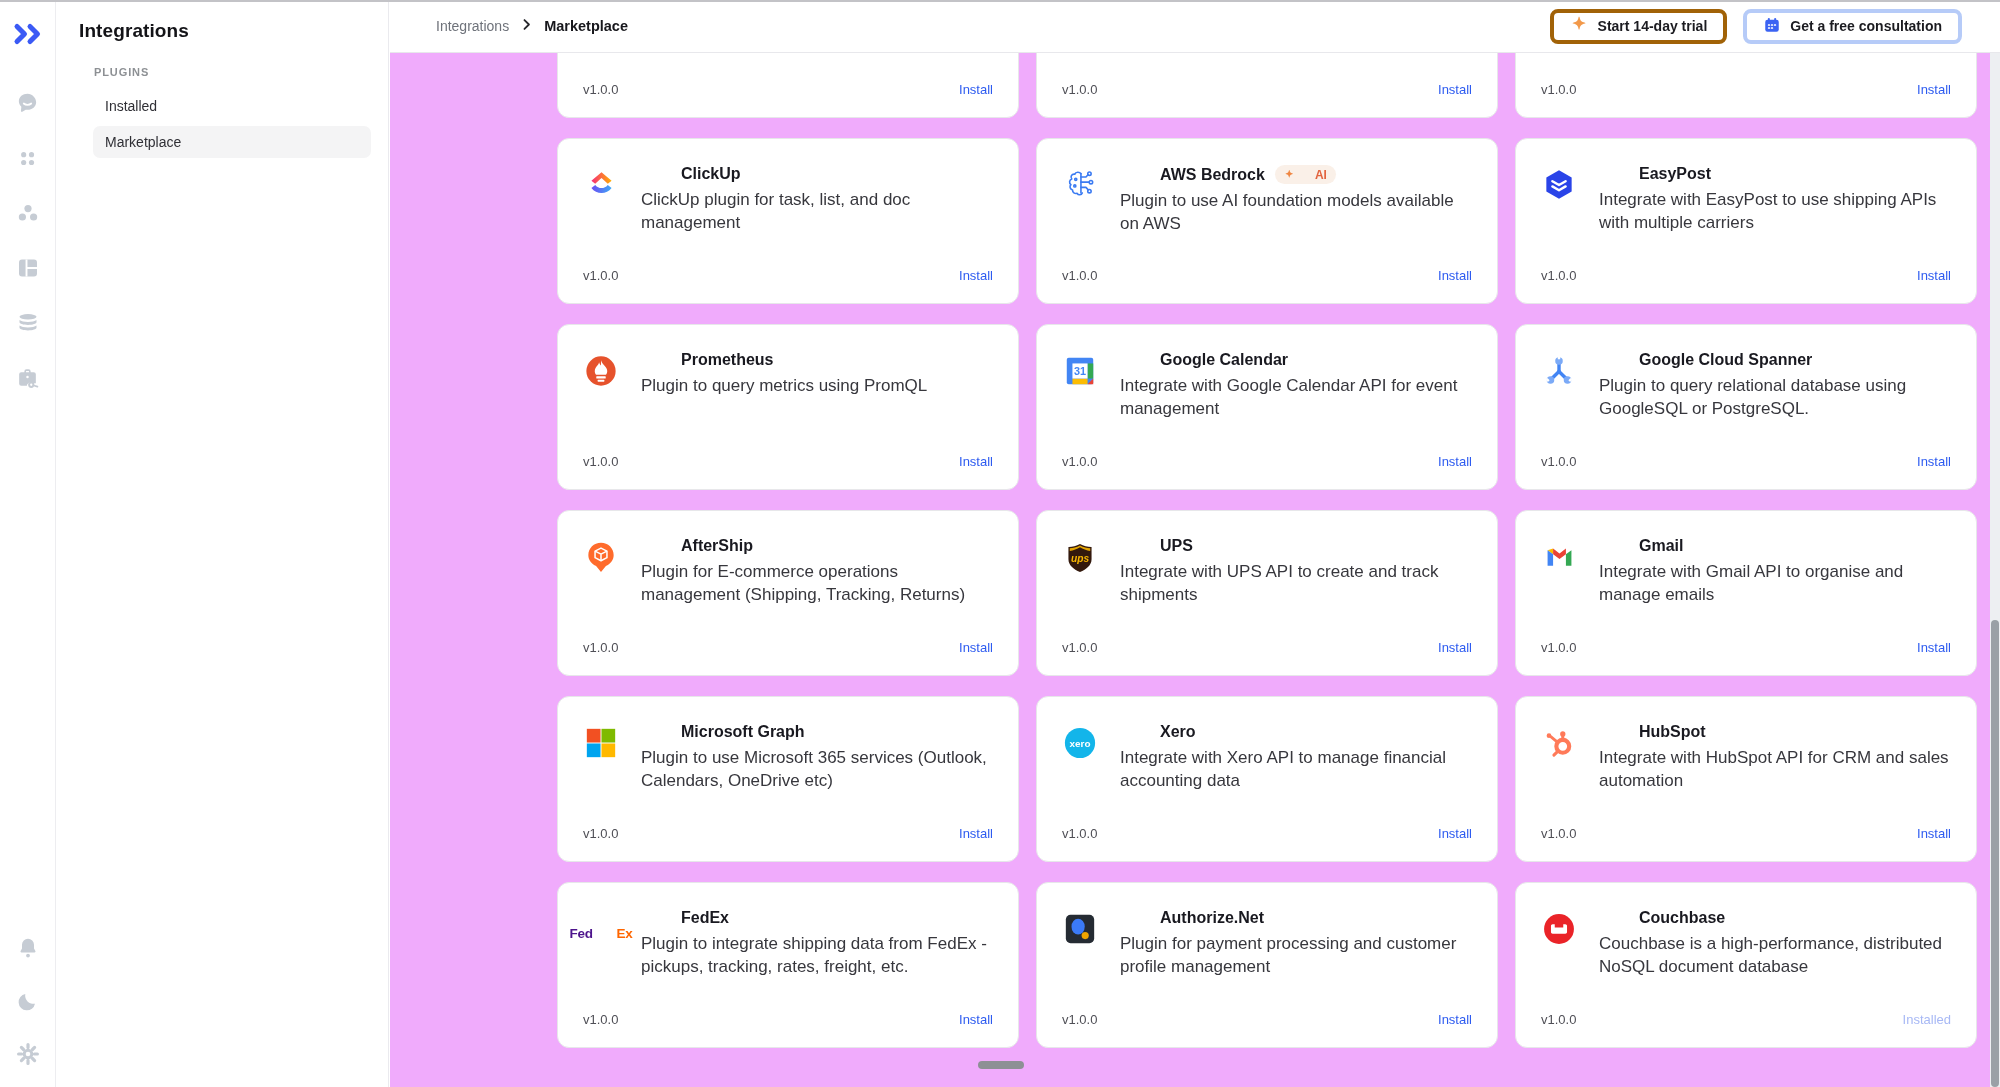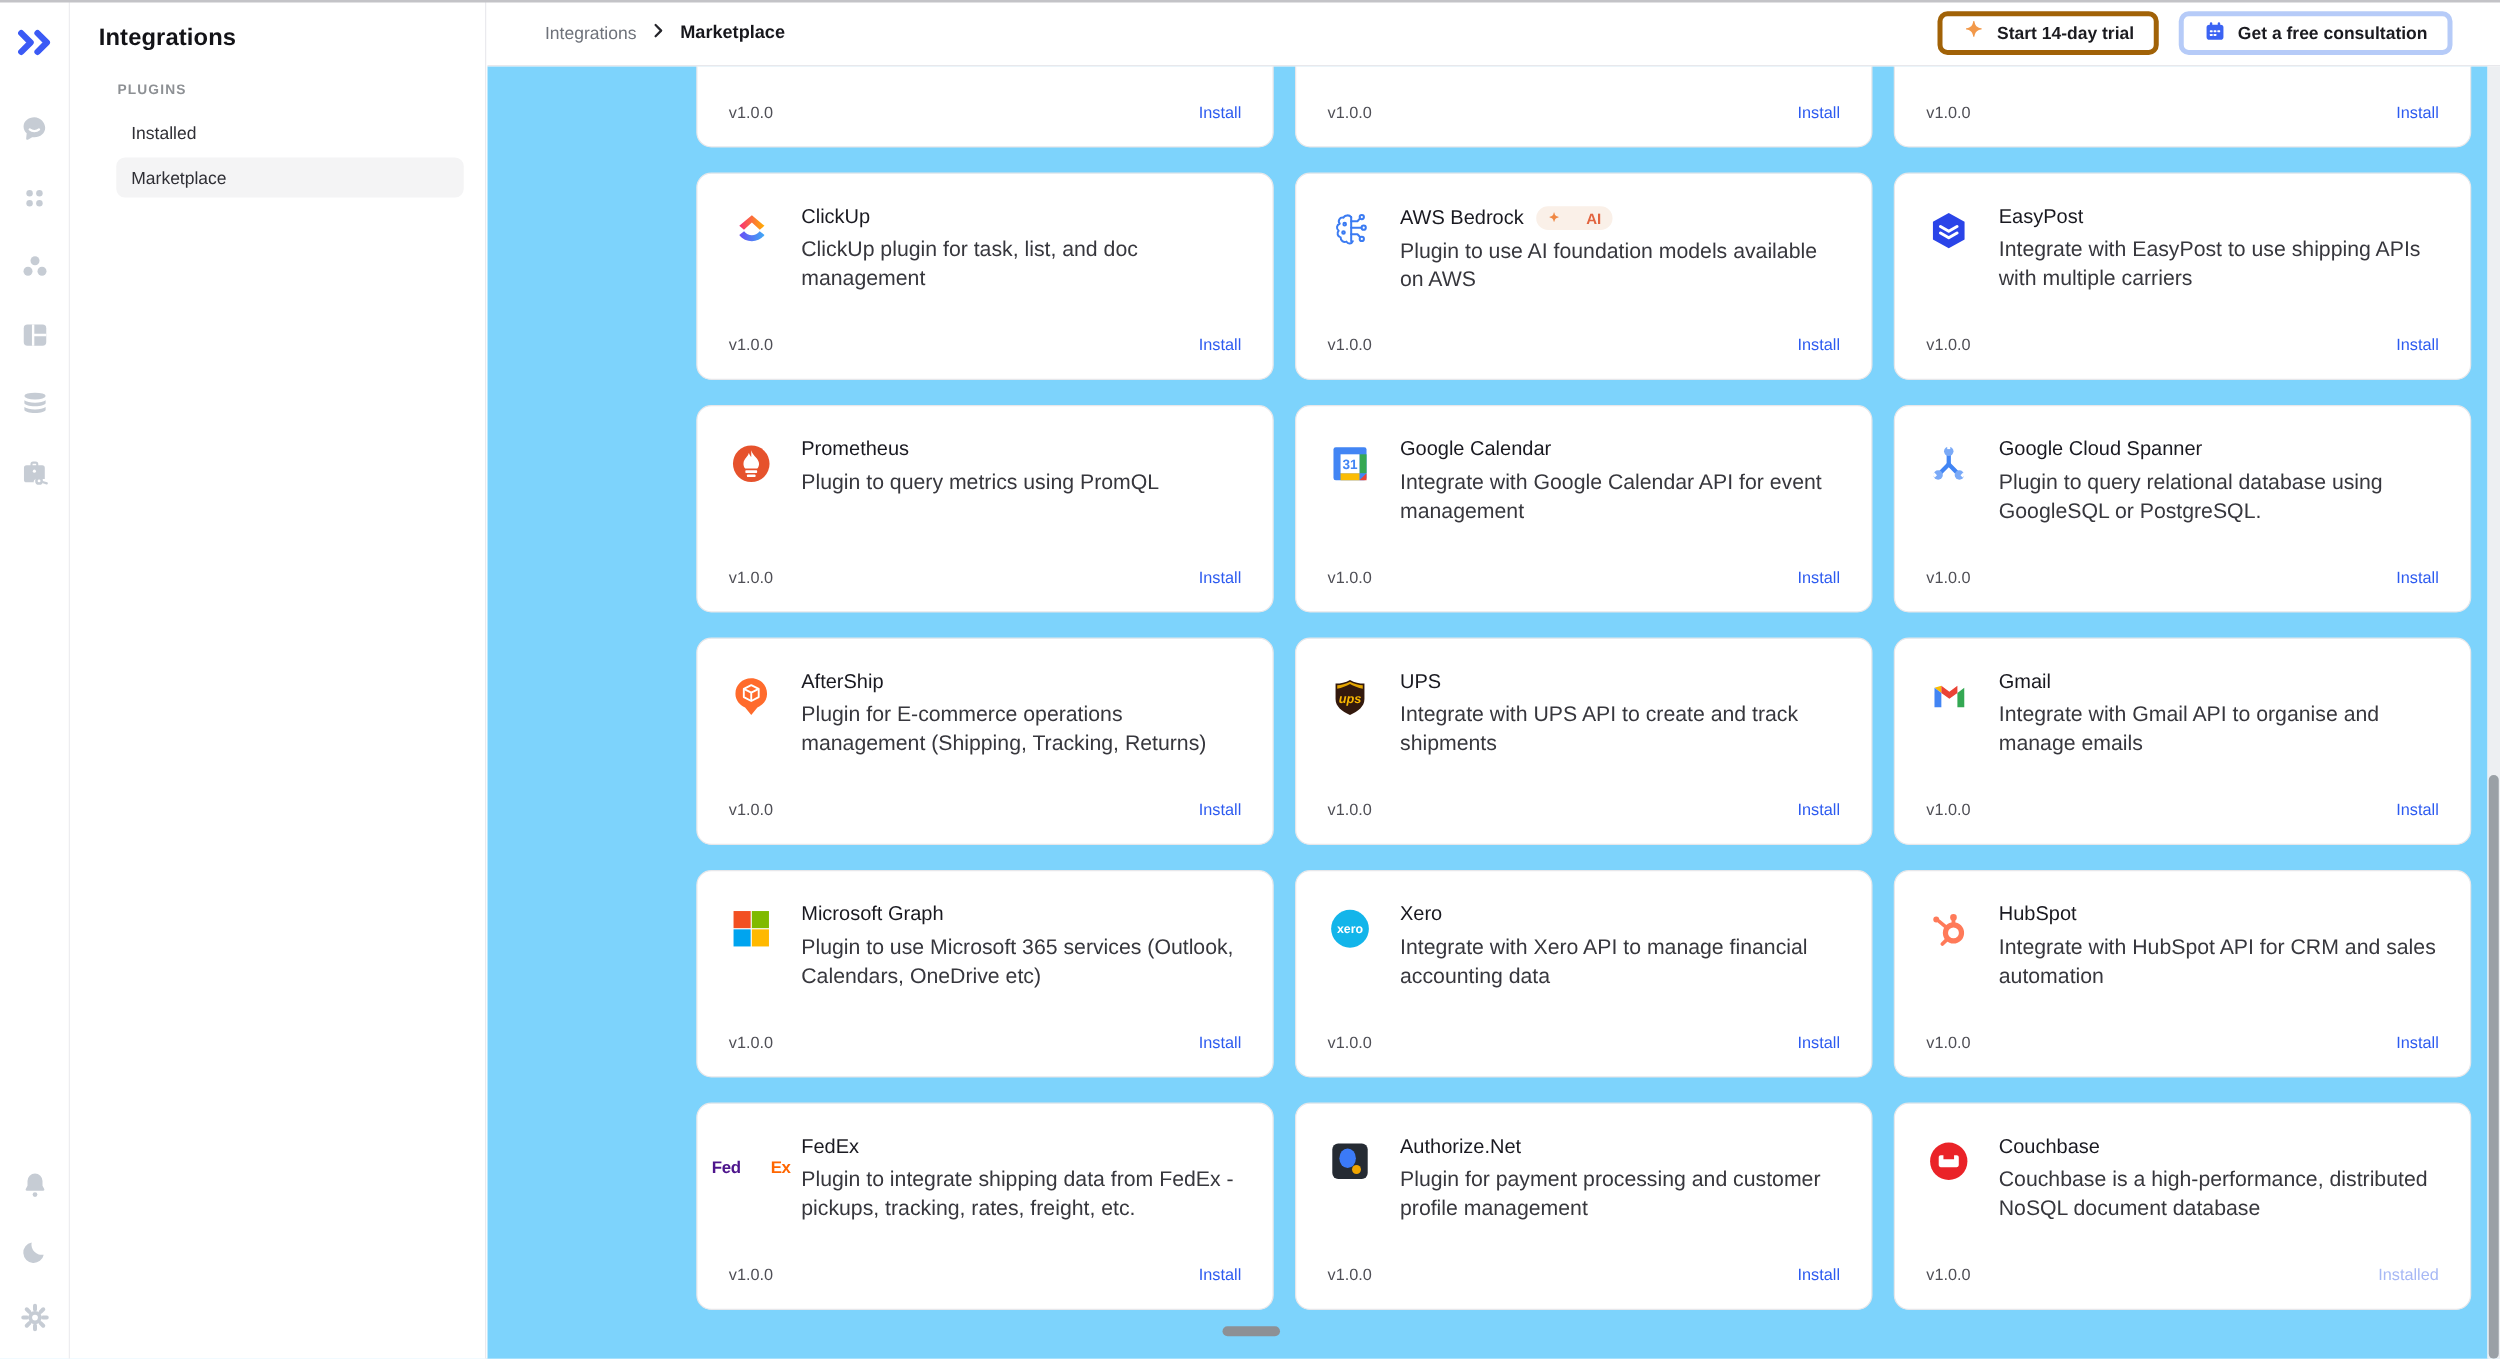--- a/index.html
+++ b/index.html
@@ -33,29 +33,29 @@
           display:flex;align-items:center;justify-content:space-between;padding:0 38px 0 46px;z-index:8;}
   .breadcrumb{display:flex;align-items:center;gap:11px;font-size:14px;}
   .crumb-parent{color:#6e727a;cursor:pointer;}
   .crumb-current{color:#17171c;font-weight:700;font-size:14.5px;}
   .topbar-actions{display:flex;align-items:center;gap:16px;}
   .tb-btn{height:35px;display:inline-flex;align-items:center;gap:9px;padding:0 16px;background:#fff;
           border:4px solid #a16207;border-radius:8px;font-family:inherit;font-size:14px;font-weight:700;color:#1b1b20;cursor:pointer;}
   .tb-btn.consult{border-color:#b6cbf8;}
 
   
-  .content{position:absolute;left:390px;top:53px;right:10px;bottom:0;background:#7dd3fc;overflow:hidden;}
+  .content{position:absolute;left:390px;top:53px;right:10px;bottom:0;background:#f0abfc;overflow:hidden;}
   .grid{position:absolute;left:167px;top:-101px;width:1424px;display:grid;
         grid-template-columns:repeat(3,462px);column-gap:17px;row-gap:20px;grid-auto-rows:166px;}
   .card{position:relative;width:462px;height:166px;background:#fff;border:1px solid #e7e7ea;border-radius:12px;}
   .card-body{display:flex;gap:22px;padding:26px 24px 0 25px;}
   .plugin-icon{width:36px;height:36px;flex:0 0 36px;margin-top:3px;display:flex;justify-content:center;}
   .texts{flex:1;min-width:0;}
   .title-row{display:flex;align-items:center;gap:10px;margin-bottom:5px;}
-  .title{font-size:16px;font-weight:400;color:#191920;}
+  .title{font-size:16px;font-weight:700;color:#191920;margin-left:40px;}
   .badge{display:inline-flex;align-items:center;gap:20px;background:var(--badge-bg);border-radius:10px;
          padding:2.5px 9px;font-size:12px;font-weight:700;color:var(--badge-text);}
   .desc{font-size:17px;color:#37373d;line-height:23px;}
   .card-footer{position:absolute;left:25px;right:25px;bottom:20px;display:flex;justify-content:space-between;align-items:center;}
   .version{font-size:13px;color:#4f4f56;}
   .install{font-size:13px;font-weight:500;color:var(--accent);cursor:pointer;}
   .install.installed{color:var(--installed);cursor:default;}
   .fedex{font-weight:800;font-size:13.5px;letter-spacing:-.3px;margin-top:14px;white-space:nowrap;}
   .fedex .fed{color:#4d148c;} .fedex .ex{color:#ff6600;padding-left:24px;}
 

